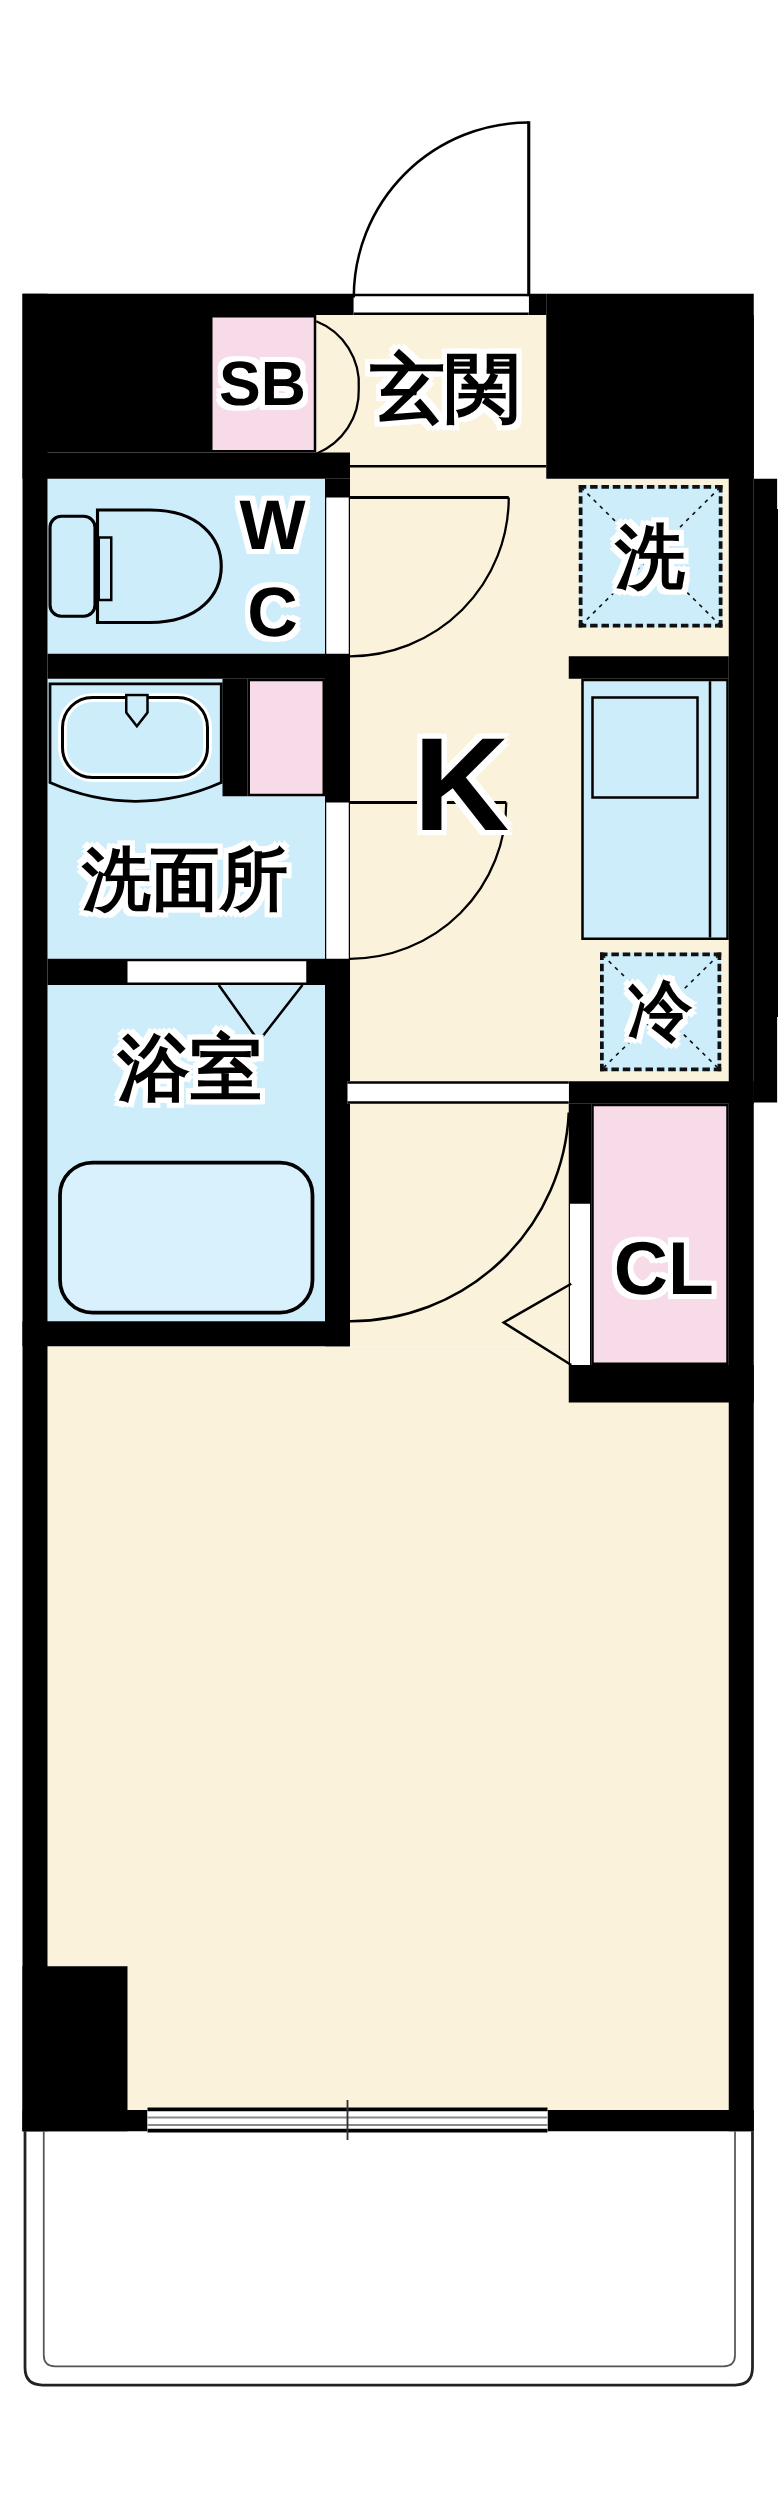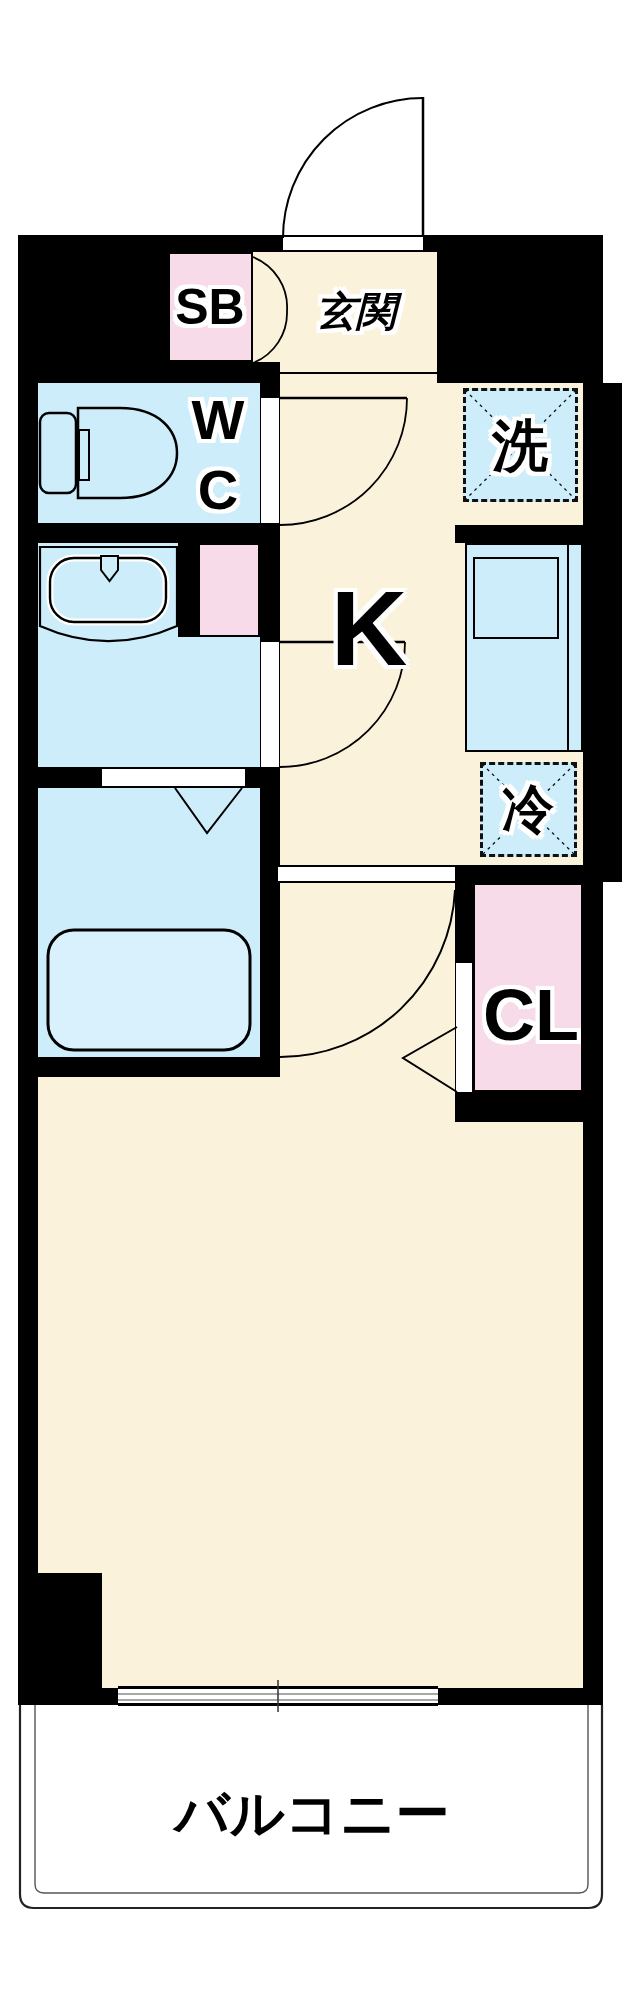--- a/index.html
+++ b/index.html
@@ -125,25 +125,26 @@
       <line x1="118" y1="1700" x2="438" y2="1700" stroke="#8a8a8a" stroke-width="1.5"></line>
       <line x1="278" y1="1680" x2="278" y2="1712" stroke="#333" stroke-width="1.5"></line>
     </g>
 
     <g fill="none">
       <path d="M 20 1705 V 1894 Q 20 1908 34 1908 H 588 Q 602 1908 602 1894 V 1705" stroke="#222" stroke-width="2.2"></path>
       <path d="M 35 1705 V 1884 Q 35 1893 44 1893 H 579 Q 588 1893 588 1884 V 1705" stroke="#555" stroke-width="1.4"></path>
     </g>
   </svg>
 
-  <div class="lbl" style="left:356px;top:311px;font-size:40px;font-style:italic;">玄関</div>
+  <div class="lbl" style="left:356px;top:311px;font-size:60px;">玄関</div>
   <div class="lbl" style="left:210px;top:308px;font-size:50px;">SB</div>
   <div class="lbl" style="left:218px;top:455px;font-size:56px;line-height:1.25;">
     <span>W</span><br>
     <span>C</span>
   </div>
   <div class="lbl" style="left:520px;top:446px;font-size:56px;">洗</div>
   <div class="lbl" style="left:369px;top:629px;font-size:106px;">K</div>
+  <div class="lbl" style="left:148px;top:704px;font-size:55px;">洗面所</div>
   <div class="lbl" style="left:528px;top:810px;font-size:52px;">冷</div>
-  <div class="lbl" style="left:531px;top:1015px;font-size:72px;">CL</div>
-  <div class="lbl" style="left:312px;top:1813px;font-size:54px;font-weight:bold;text-shadow:none;">バルコニー</div>
+  <div class="lbl" style="left:152px;top:856px;font-size:58px;">浴室</div>
+  <div class="lbl" style="left:531px;top:1015px;font-size:60px;">CL</div>
 
 </div>
 
 </body></html>

